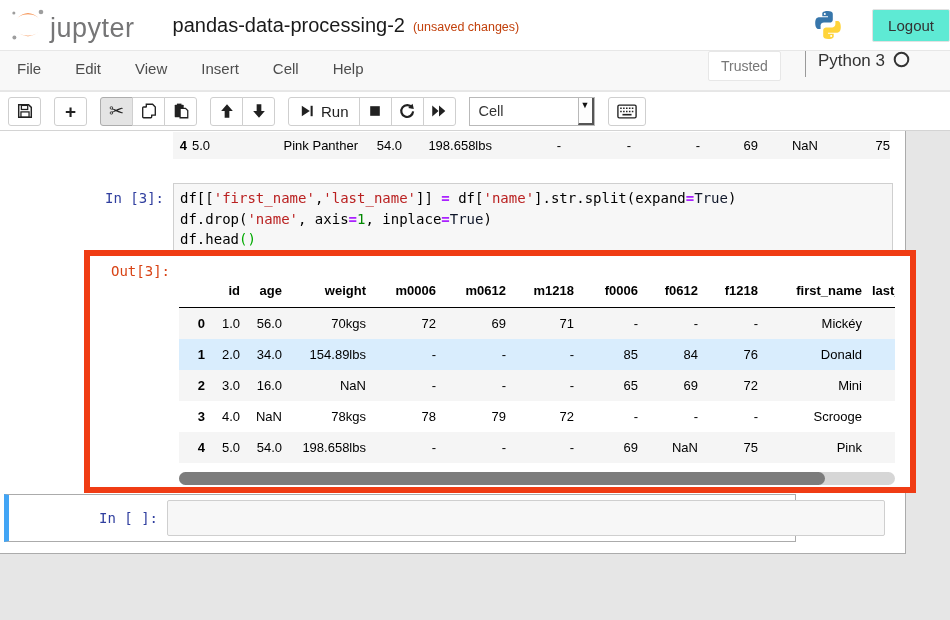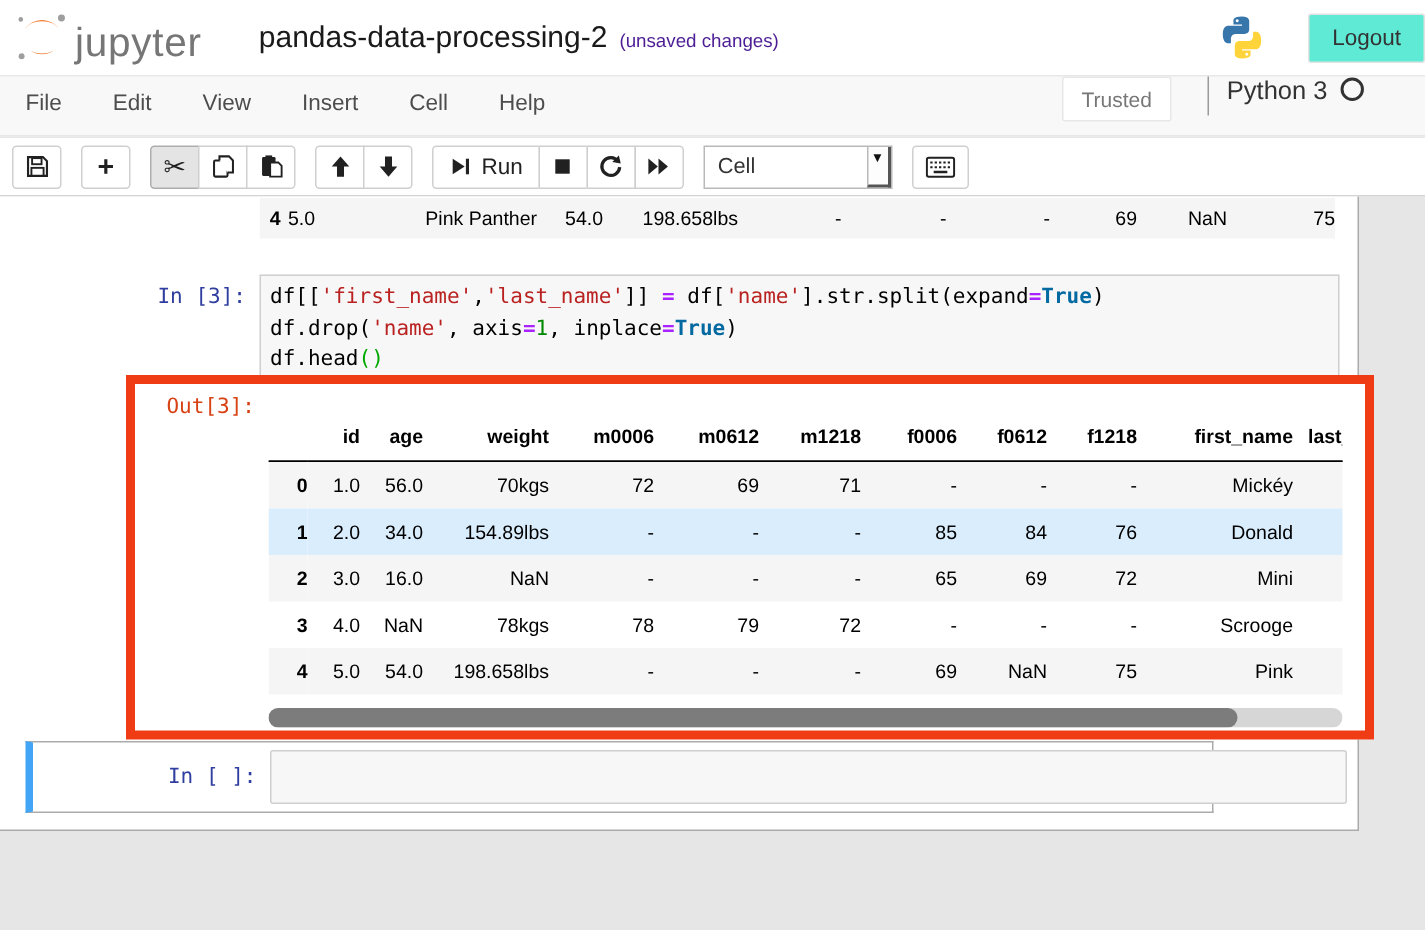--- a/index.html
+++ b/index.html
@@ -11,21 +11,21 @@
     color: #000;
   }
   
   .header {
     position: absolute; top: 0; left: 0; width: 950px; height: 50px;
     background: #fff; display: flex; align-items: center;
   }
   .logo { display: flex; align-items: flex-end; margin-left: 10px; cursor: pointer; }
   .logo-text { font-size: 27px; color: #767677; letter-spacing: 0.5px; margin-left: 4px; line-height: 1; }
   .nb-title { font-size: 20px; color: #1a1a1a; margin-left: 38px; }
-  .save-status { font-size: 12.5px; color: #4c1d95; margin-left: 8px; position: relative; top: 2px; }
+  .save-status { font-size: 12.5px; color: #c2410c; margin-left: 8px; position: relative; top: 2px; }
   .py-logo { margin-left: auto; margin-right: 28px; }
   .logout-btn {
     padding: 7px 15px; font-size: 15px; color: #333;
     background: #5eead4; border: 1px solid #e2e2e2; border-radius: 2px; cursor: pointer;
     font-family: "Liberation Sans", sans-serif;
   }
   
   .menubar {
     position: absolute; top: 50px; left: 0; width: 950px; height: 41px;
     background: #f8f8f8; border-top: 1px solid #e7e7e7; border-bottom: 1px solid #e7e7e7;
@@ -94,21 +94,21 @@
   .code-cell { position: absolute; top: 52px; left: 0; width: 748px; display: flex; }
   .code-cell .prompt { padding-top: 7px; }
   .input-box {
     width: 720px; flex: none; background: #f7f7f7; border: 1px solid #cfcfcf;
     padding: 4px 6px; font-family: "DejaVu Sans Mono", "Liberation Mono", monospace;
     font-size: 14px; line-height: 20.5px; white-space: pre;
   }
   .tok-pln { color: #000; }
   .tok-str { color: #ba2121; }
   .tok-op  { color: #aa22ff; font-weight: bold; }
-  .tok-kw  { color: #0369a1; font-weight: bold; }
+  .tok-kw  { color: #0f172a; font-weight: normal; }
   .tok-num { color: #080; }
   .tok-brk { color: #0a0; }
   
   .red-box {
     position: absolute; top: 119px; left: 84px; width: 832px; height: 243px;
     border: 6px solid var(--red-box, #f03c14); background: #fff;
   }
   .out-row { display: flex; padding-top: 7px; }
   .out-row .prompt { width: 89px; }
   .table-wrap { padding-top: 15px; width: 716px; overflow: hidden; flex: none; }
@@ -117,21 +117,21 @@
   table.df thead th { font-weight: bold; padding: 5px 0 9px; border-bottom: 1px solid #000; }
   table.df thead th:last-child, table.df td:last-child { text-align: left; padding-left: 10px; }
   table.df tbody td { padding: 8px 0; }
   table.df tbody td:first-child { font-weight: bold; }
   table.df tbody tr.stripe { background: #f5f5f5; }
   table.df tbody tr.hl { background: var(--row-highlight, #d9edfd); }
   .hscroll { margin-top: 9px; width: 716px; height: 13px; background: #d6d6d6; border-radius: 7px; }
   .hscroll .thumb { width: 646px; height: 13px; background: #7c7c7c; border-radius: 7px; cursor: pointer; }
   
   .empty-cell {
-    position: absolute; top: 363px; left: 17px; width: 792px; height: 48px;
+    position: absolute; top: 363px; left: 4px; width: 792px; height: 48px;
     background: #fff; border: 1px solid #ababab;
     border-left: 5px solid var(--sel-bar, #42a5f5);
     display: flex; align-items: center;
   }
   .empty-cell .prompt { width: 158px; }
   .empty-input {
     width: 718px; height: 36px; background: #f7f7f7; border: 1px solid #cfcfcf;
     border-radius: 2px; flex: none;
   }
   svg { display: block; }

